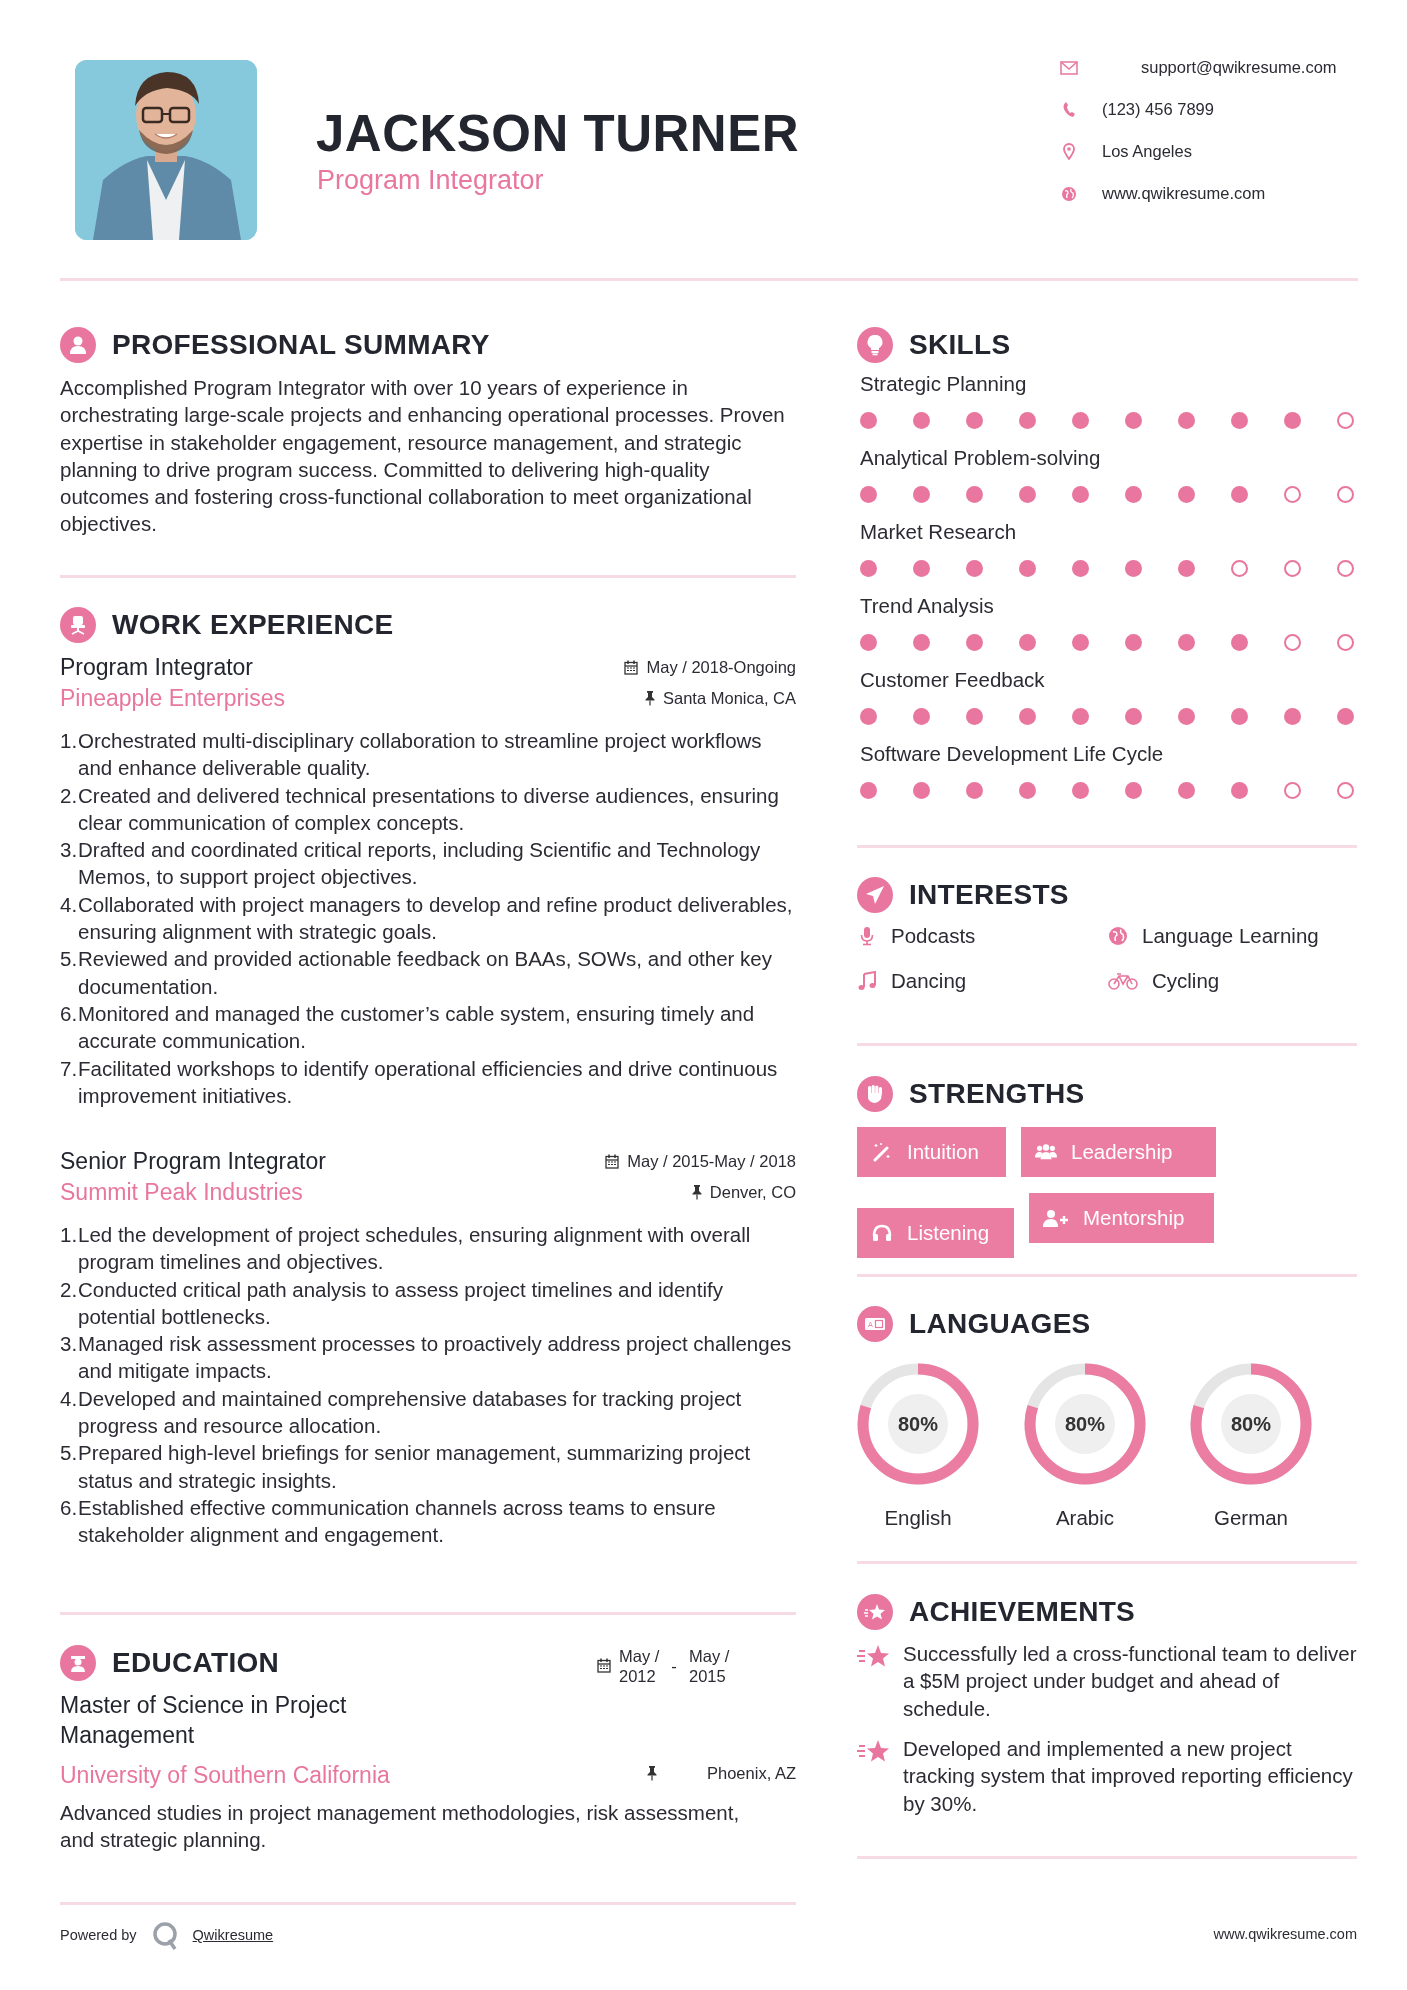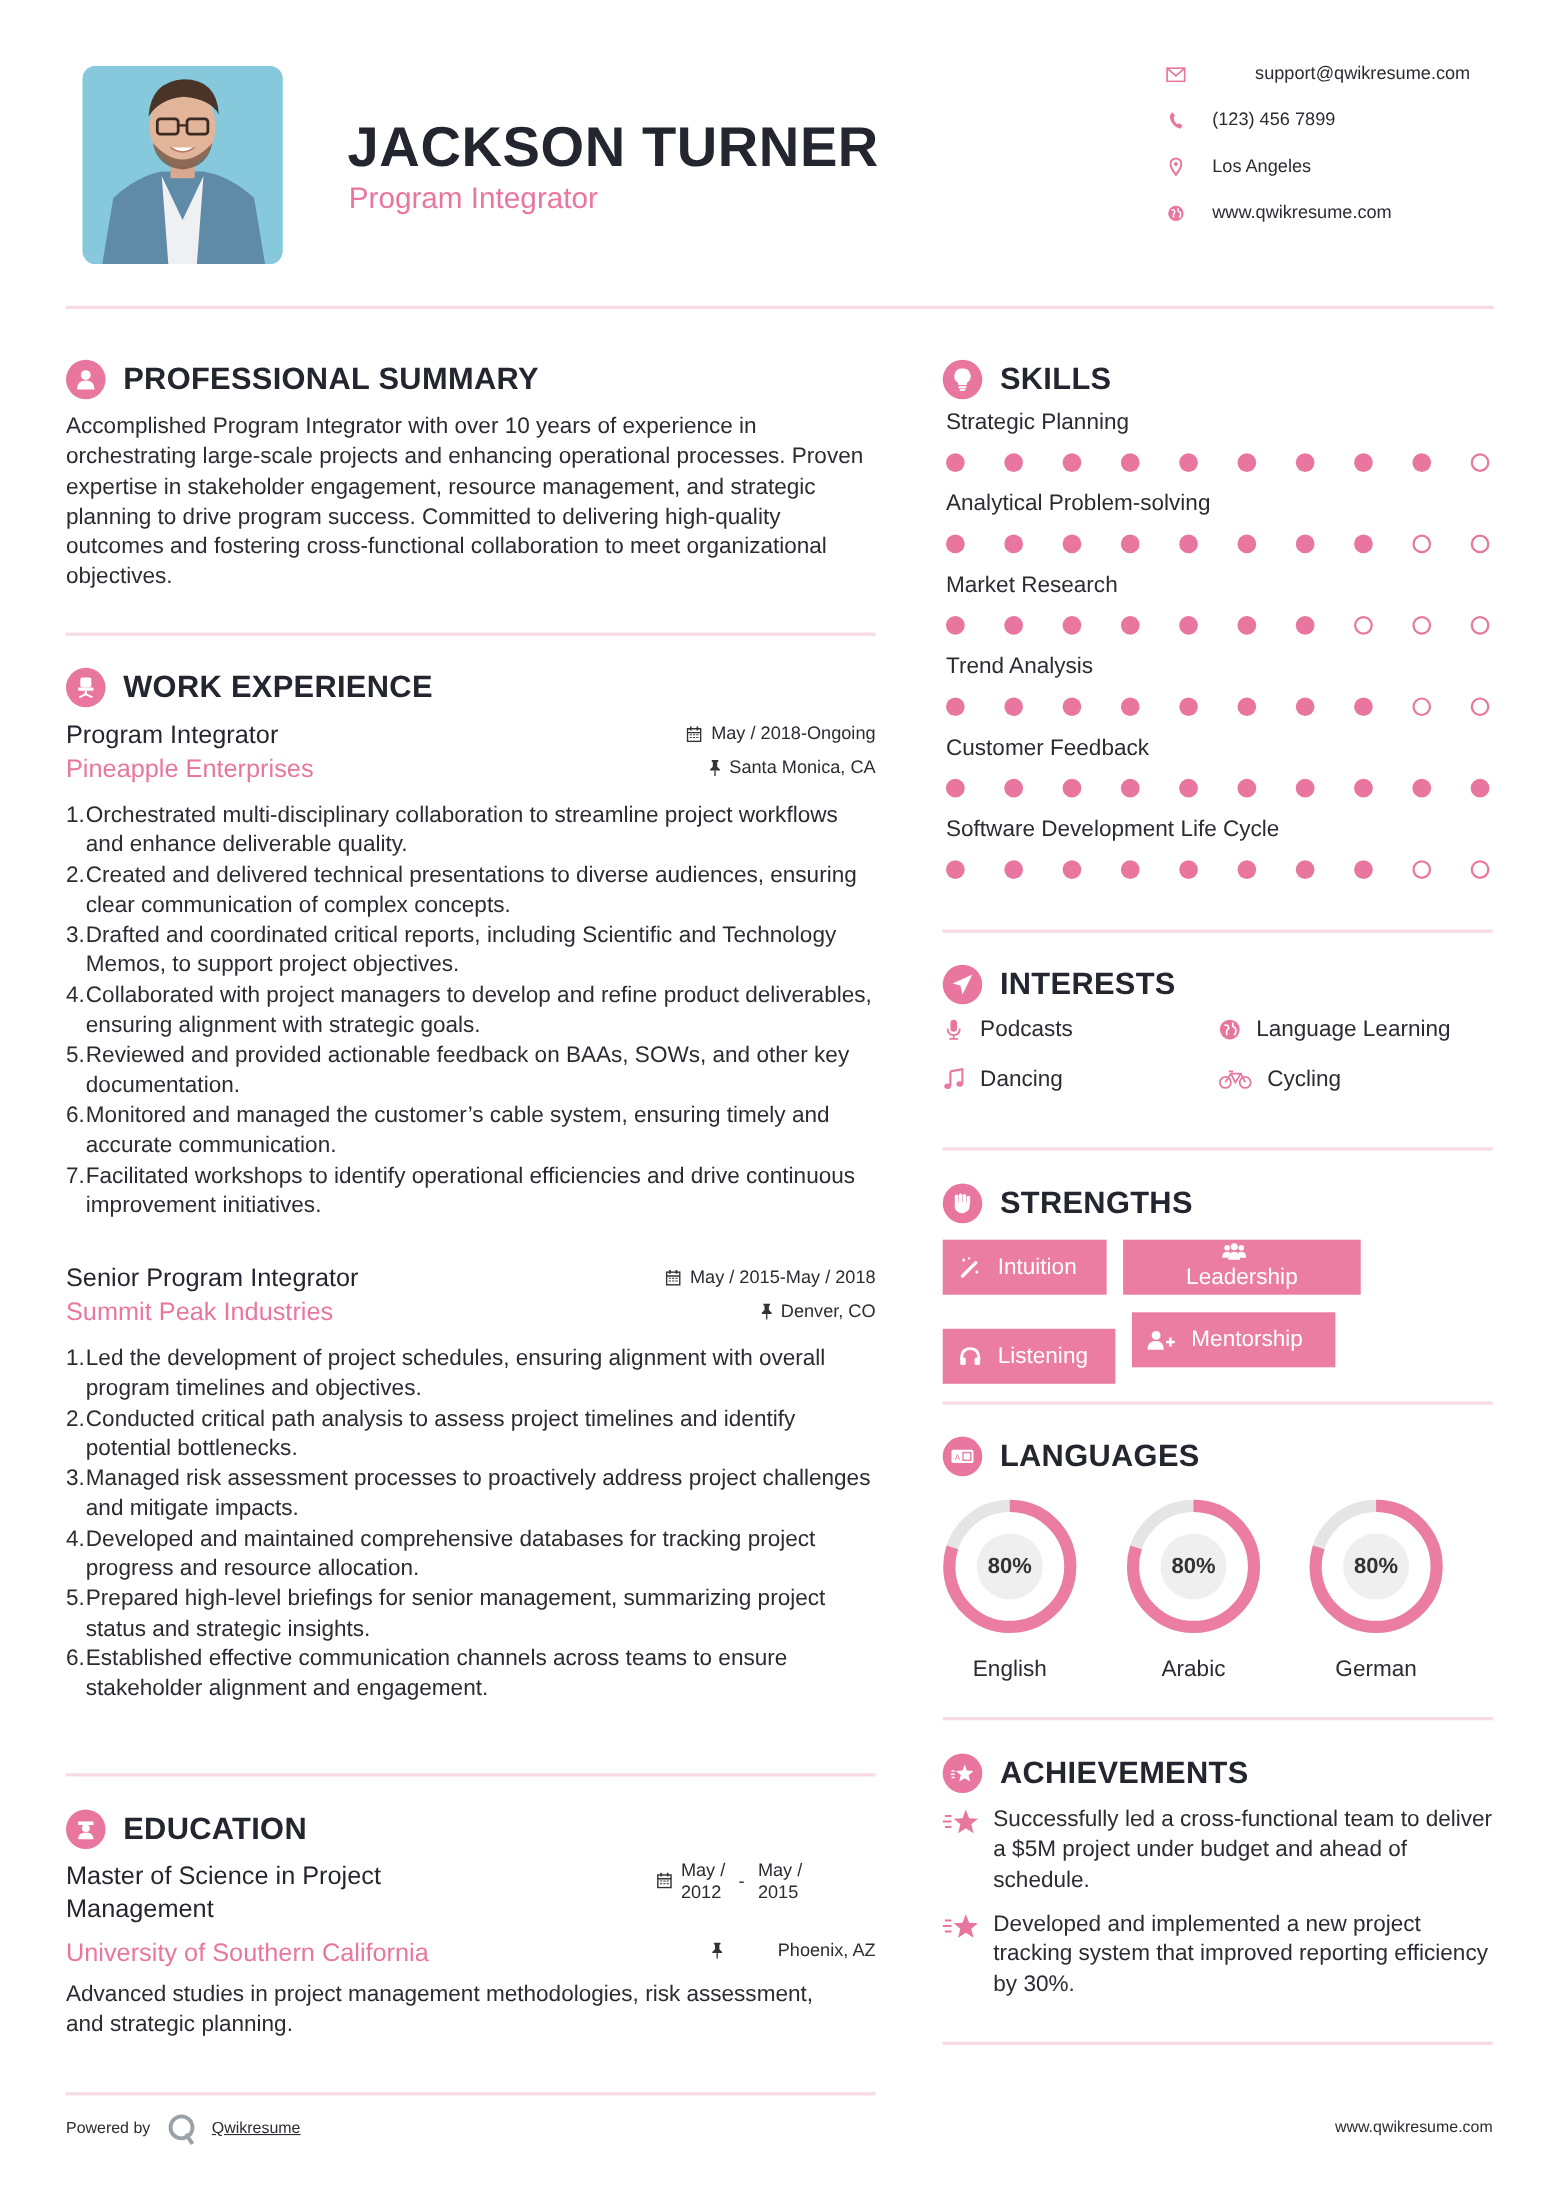--- a/index.html
+++ b/index.html
@@ -228,21 +228,21 @@
   <span class="sec-icon">
     <svg width="20" height="20" viewBox="0 0 20 20">
         <path d="M3 3 L17 3 L17 6 L3 6 Z" fill="#fff"></path>
         <circle cx="10" cy="9" r="3.5" fill="#fff"></circle>
         <path d="M3 19 Q3 13 10 13 Q17 13 17 19 Z" fill="#fff"></path>
       </svg>
   </span>
   <span class="sec-title">EDUCATION</span>
 </div>
 <div class="abs job-title" style="left:60px; top:1690px; width:380px; line-height:30px;">Master of Science in Project Management</div>
-<div class="abs meta" style="left:597px; top:1690px; width:200px; justify-content:flex-start; align-items:flex-start; line-height:20px;">
+<div class="abs meta" style="left:597px; top:1646px; width:200px; justify-content:flex-start; align-items:flex-start; line-height:20px;">
   <span class="mi" style="margin-top:12px;">
       <svg width="14" height="15" viewBox="0 0 14 15">
         <rect x="1" y="2.5" width="12" height="11.5" fill="none" stroke="#333" stroke-width="1.3"></rect>
         <line x1="1" y1="6" x2="13" y2="6" stroke="#333" stroke-width="1.3"></line>
         <line x1="4" y1="0.5" x2="4" y2="4" stroke="#333" stroke-width="1.5"></line>
         <line x1="10" y1="0.5" x2="10" y2="4" stroke="#333" stroke-width="1.5"></line>
         <path d="M3 8h2M6 8h2M9 8h2M3 10.5h2M6 10.5h2M9 10.5h2" stroke="#333" stroke-width="1"></path>
       </svg>
     </span>
   <span style="width:48px;">May / 2012</span>
@@ -423,21 +423,21 @@
 </div>
 <div class="tag" style="left:857px; top:1127px; width:149px;">
   <span class="ti">
       <svg width="20" height="20" viewBox="0 0 20 20">
         <line x1="3" y1="18" x2="15" y2="6" stroke="#fff" stroke-width="3" stroke-linecap="round"></line>
         <path d="M4 2v3M2.5 3.5h3M16 13v3M14.5 14.5h3M9 1v2M8 2h2" stroke="#fff" stroke-width="1.2"></path>
       </svg>
     </span>
   <span>Intuition</span>
 </div>
-<div class="tag" style="left:1021px; top:1127px; width:216px;flex-direction:column;">
+<div class="tag" style="left:1021px; top:1127px; width:195px;">
   <span class="ti">
       <svg width="24" height="20" viewBox="0 0 24 20">
         <circle cx="12" cy="5" r="3.5" fill="#fff"></circle>
         <circle cx="5" cy="6" r="2.8" fill="#fff"></circle>
         <circle cx="19" cy="6" r="2.8" fill="#fff"></circle>
         <path d="M6 18 Q6 10 12 10 Q18 10 18 18 Z" fill="#fff"></path>
         <path d="M0 16 Q0 10 5 10 Q7 10 8 11 L6 16 Z M24 16 Q24 10 19 10 Q17 10 16 11 L18 16 Z" fill="#fff"></path>
       </svg>
     </span>
   <span>Leadership</span>

